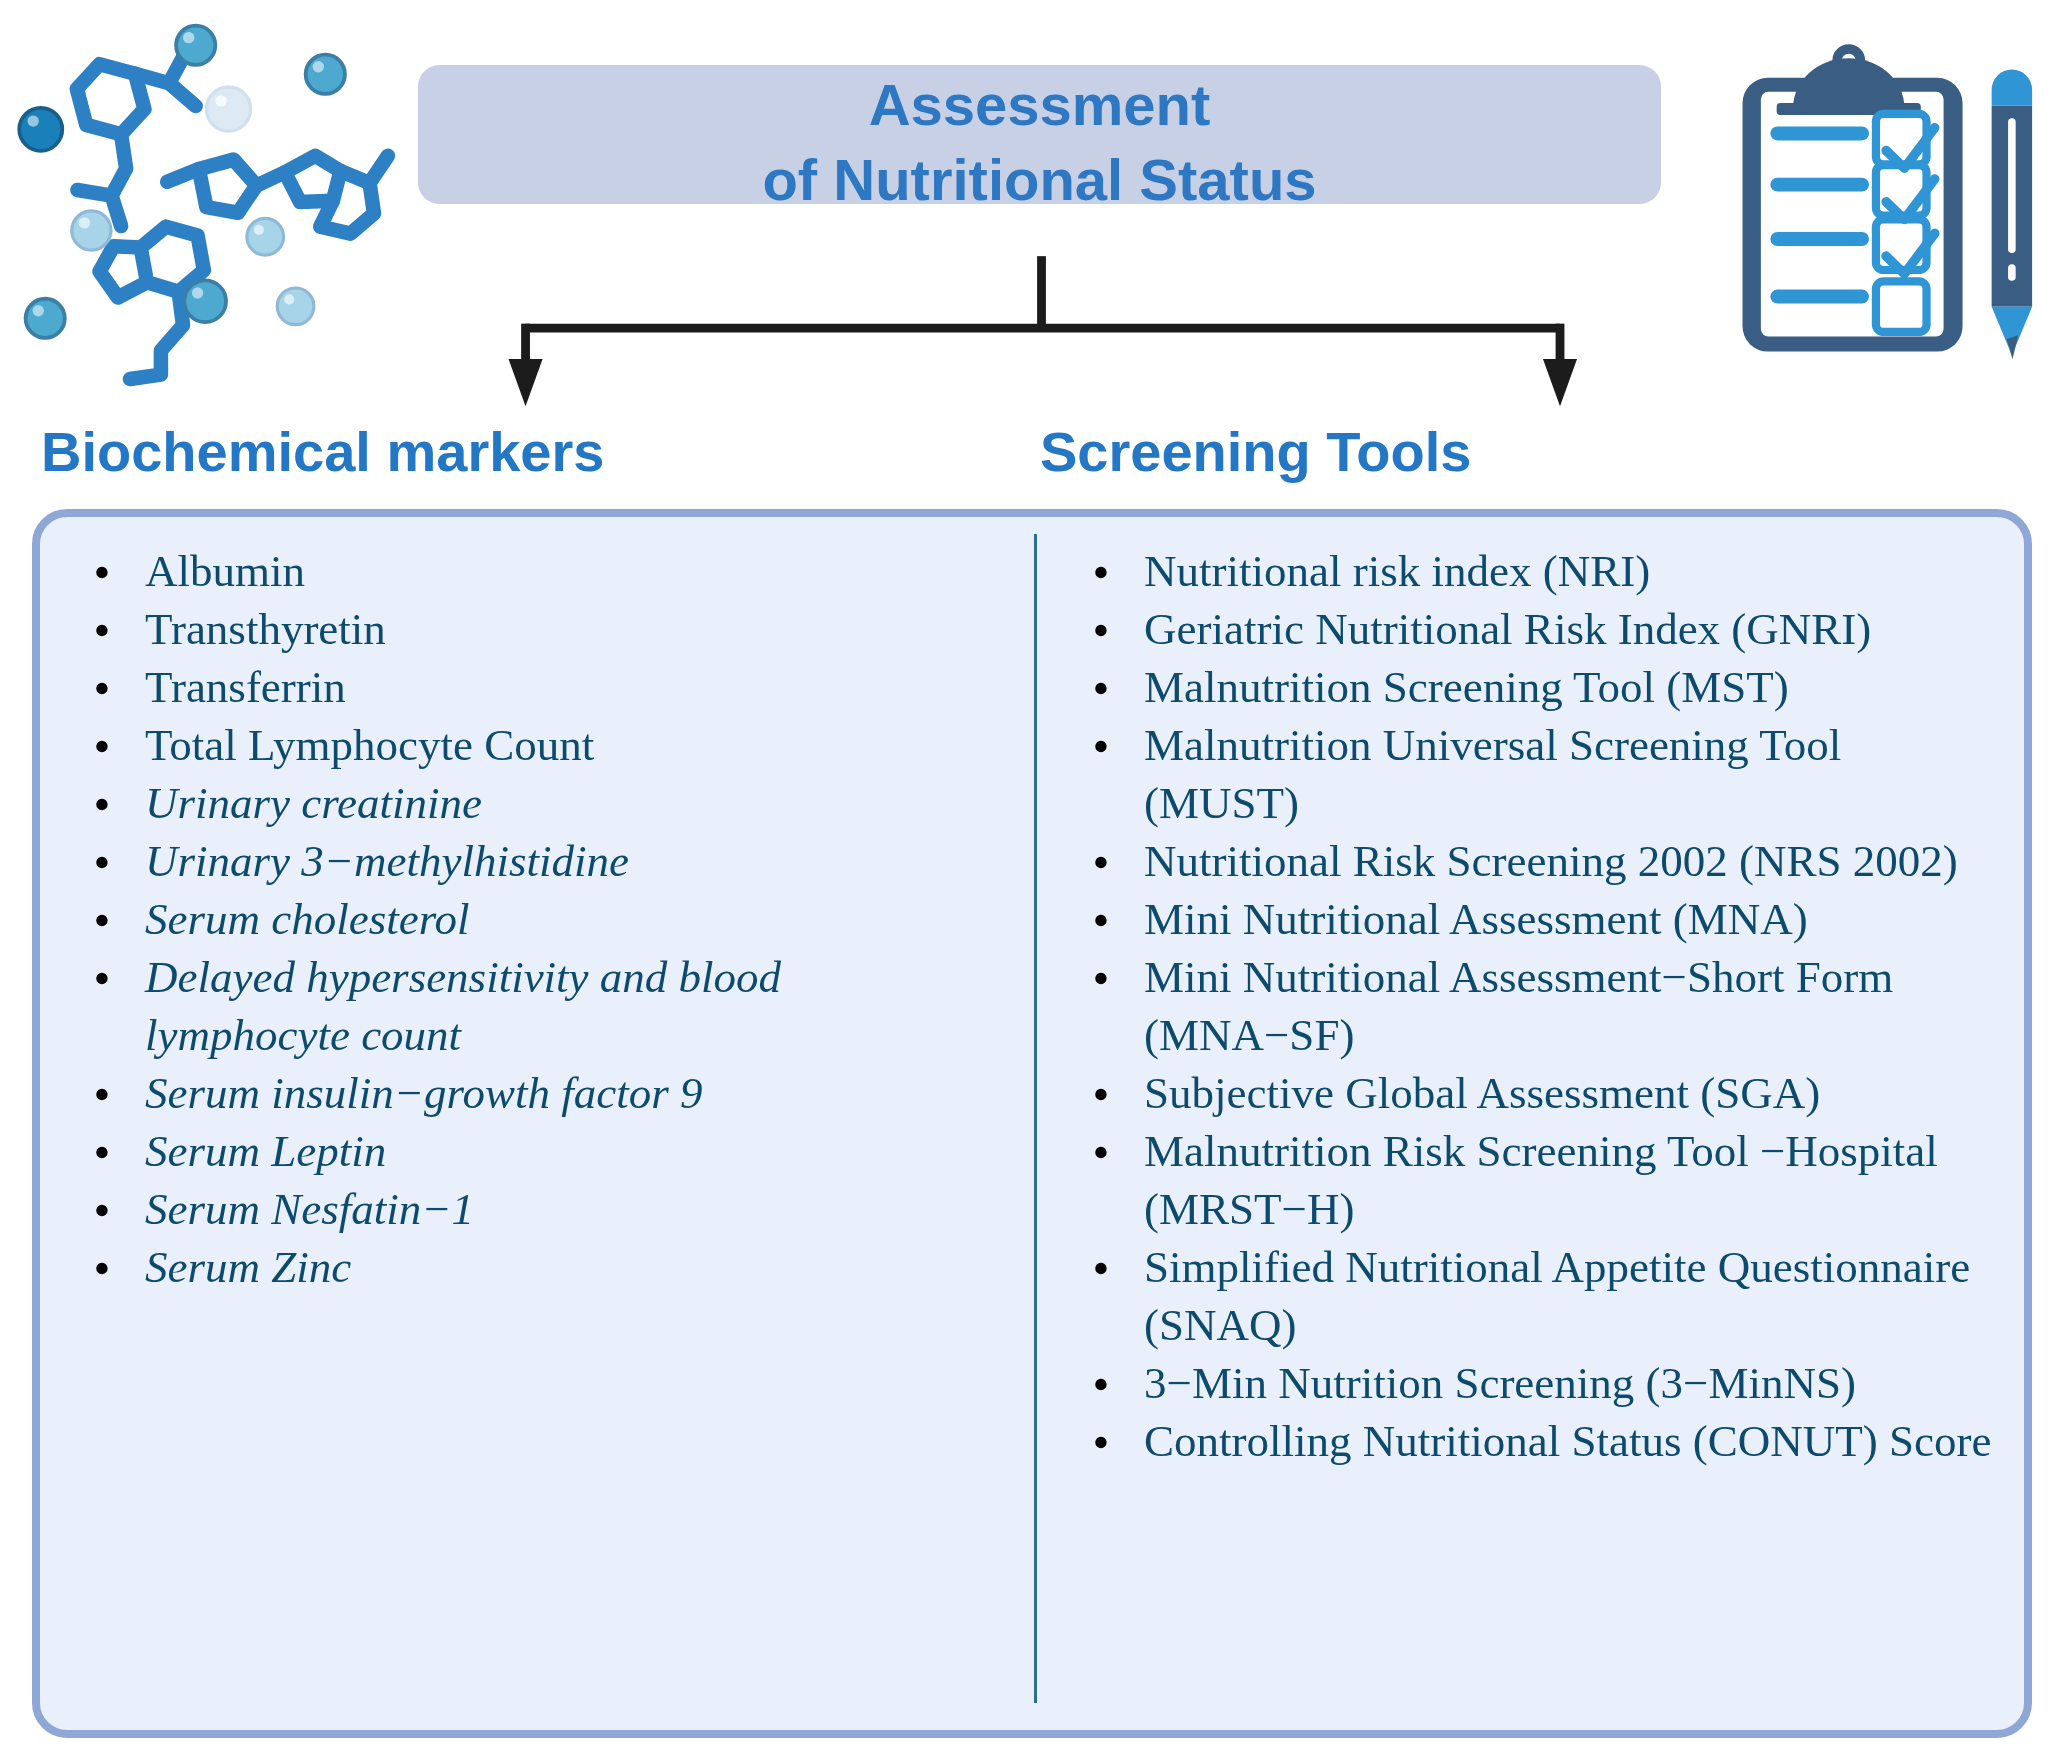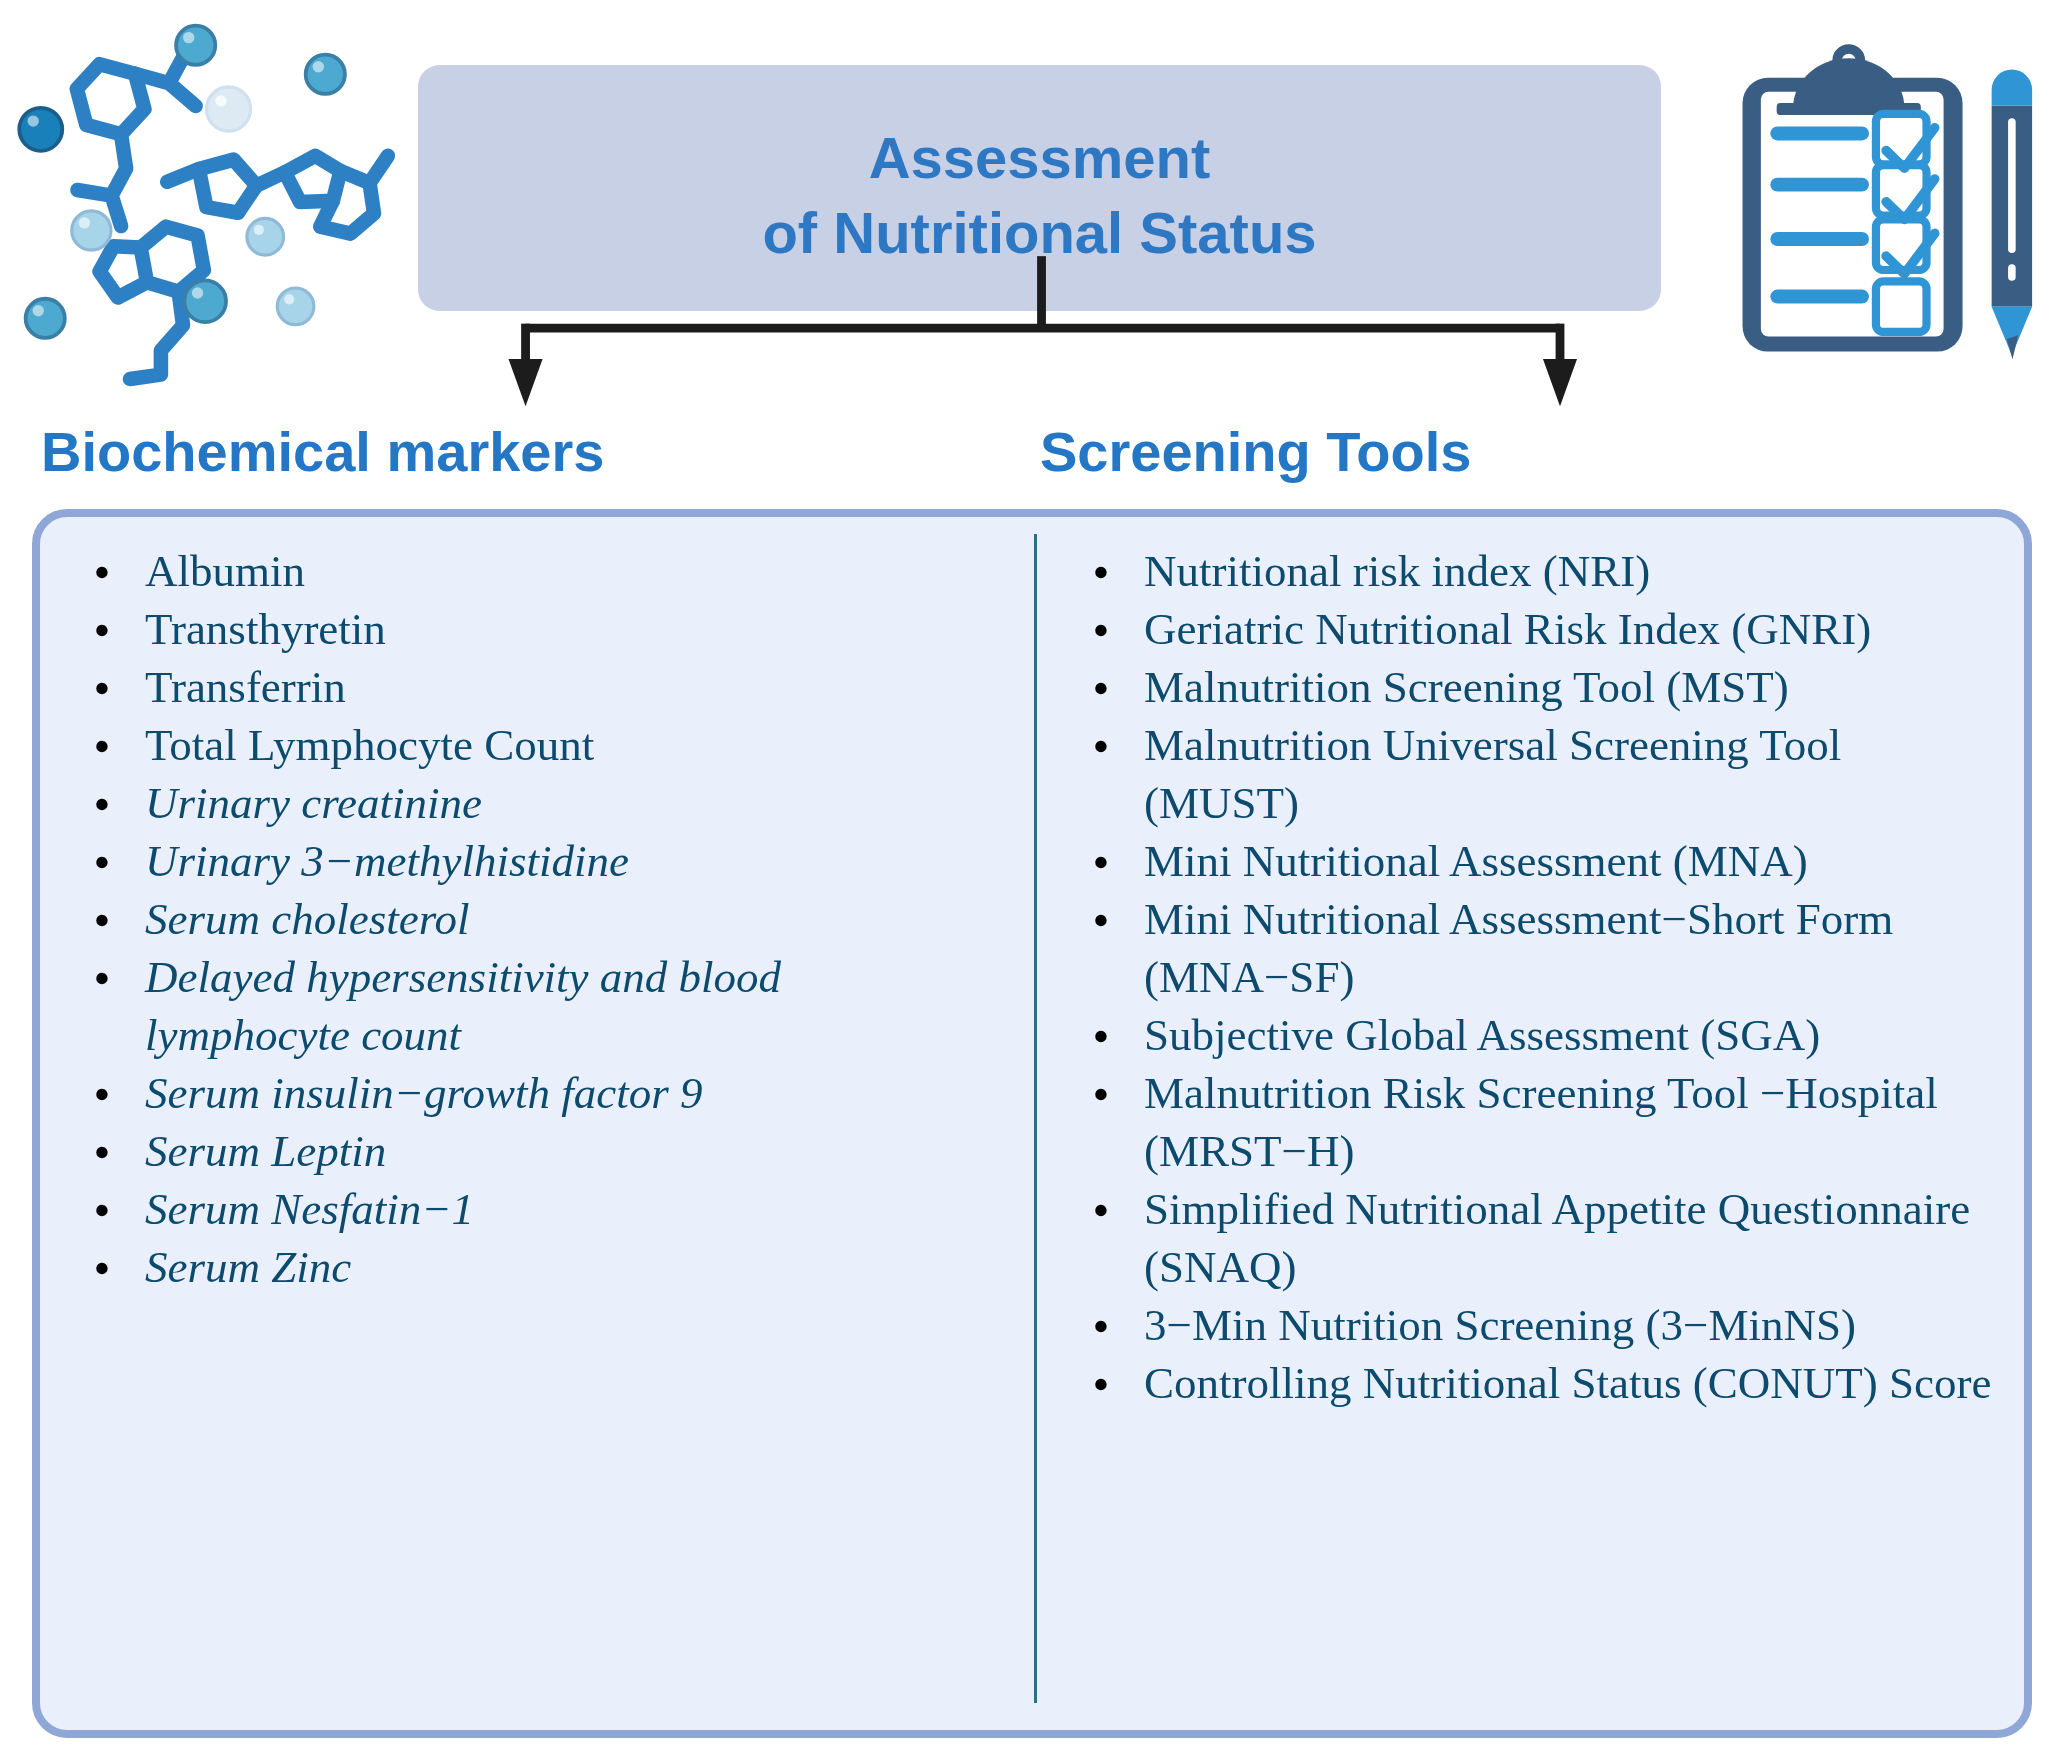--- a/index.html
+++ b/index.html
@@ -1,21 +1,21 @@
 <!DOCTYPE html>
 <html style="font-size:10px"><head>
 <meta charset="utf-8">
 <style>
   html,body { margin:0; padding:0; background:#ffffff; }
   .canvas {
     position:relative; width:2066px; height:1756px; background:#ffffff;
     font-family:"Liberation Serif", serif; overflow:hidden;
   }
   .title-box {
-    position:absolute; left:418px; top:65px; width:1243px; height:246px;
+    position:absolute; left:418px; top:65px; width:1243px; height:139px;
     background:#c8d0e6; border-radius:21.5px;
     display:flex; flex-direction:column; justify-content:center; align-items:center;
     box-sizing:border-box; padding-top:14px;
   }
   .title-line {
     font-family:"Liberation Sans", sans-serif; font-weight:bold;
     font-size:58px; line-height:75px; color:#2e77c3; text-align:center;
   }
   .col-header {
     position:absolute; top:420px; font-family:"Liberation Sans", sans-serif;
@@ -178,20 +178,21 @@
       <li class="italic">Serum insulin−growth factor 9</li>
       <li class="italic">Serum Leptin</li>
       <li class="italic">Serum Nesfatin−1</li>
       <li class="italic">Serum Zinc</li>
     </ul>
   <ul class="items" id="list-right">
       <li>Nutritional risk index (NRI)</li>
       <li>Geriatric Nutritional Risk Index (GNRI)</li>
       <li>Malnutrition Screening Tool (MST)</li>
       <li>Malnutrition Universal Screening Tool (MUST)</li>
+      <li>Nutritional Risk Screening 2002 (NRS 2002)</li>
       <li>Mini Nutritional Assessment (MNA)</li>
       <li>Mini Nutritional Assessment−Short Form (MNA−SF)</li>
       <li>Subjective Global Assessment (SGA)</li>
       <li>Malnutrition Risk Screening Tool −Hospital (MRST−H)</li>
       <li>Simplified Nutritional Appetite Questionnaire (SNAQ)</li>
       <li>3−Min Nutrition Screening (3−MinNS)</li>
       <li>Controlling Nutritional Status (CONUT) Score</li>
     </ul>
 
 </div>

